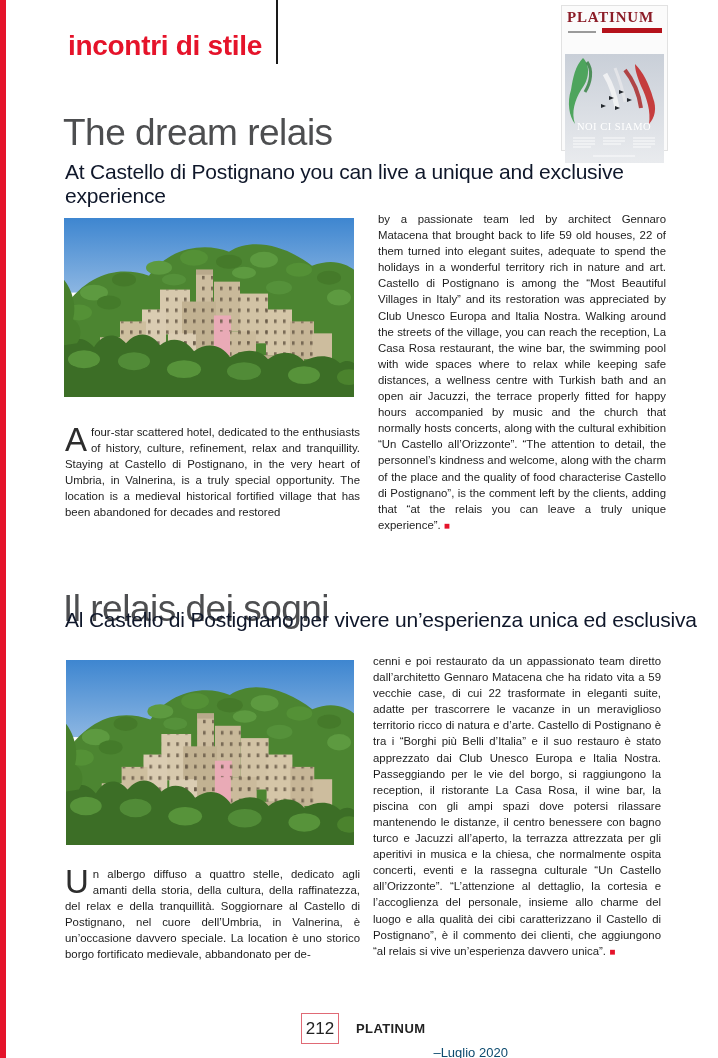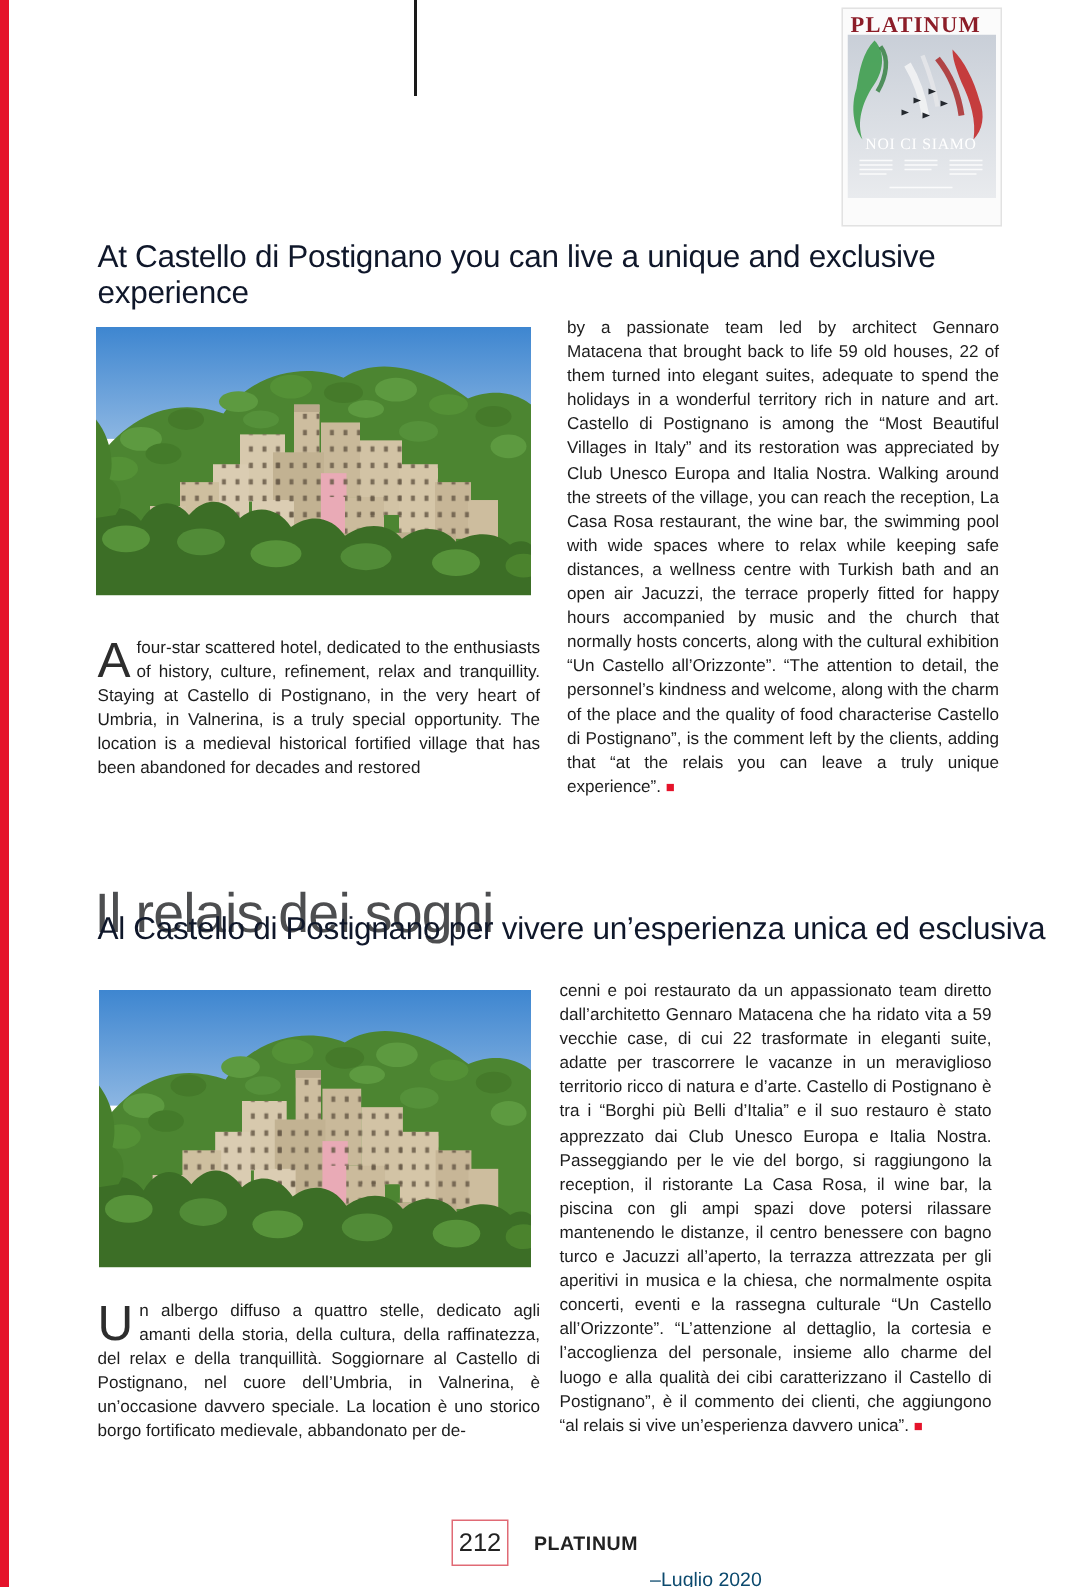--- a/index.html
+++ b/index.html
@@ -10,21 +10,21 @@
         color:#e5132a;letter-spacing:-0.3px;}
   .header-rule{position:absolute;left:276px;top:0;width:2px;height:64px;background:#1a1a1a;}
 
   
   .cover{position:absolute;left:561px;top:5px;width:107px;height:146px;background:#fbfbfb;
         border:1px solid #e2e2e2;box-sizing:border-box;}
   .cover-masthead{position:absolute;left:5px;top:3px;font-family:"Liberation Serif",serif;
         font-size:15px;font-weight:bold;color:#8c1d28;letter-spacing:0.8px;}
   .cover-tagline-bar{position:absolute;left:6px;top:25px;width:28px;height:2px;background:#9a9a9a;}
   .cover-red-bar{position:absolute;left:40px;top:22px;width:60px;height:5px;background:#b5121b;}
-  .cover-photo{position:absolute;left:3px;top:17px;width:99px;height:109px;}
+  .cover-photo{position:absolute;left:3px;top:48px;width:99px;height:109px;}
 
   
   .title{position:absolute;left:63px;font-size:37px;color:#4d4e50;letter-spacing:-0.5px;}
   .subtitle{position:absolute;left:65px;font-size:21px;color:#0f172a;letter-spacing:-0.2px;}
 
   .photo{position:absolute;left:64px;width:290px;height:179px;}
   .photo svg{display:block;width:100%;height:100%;}
 
   .body-col{position:absolute;font-size:11.4px;line-height:16.1px;text-align:justify;
         color:#1c1c1c;}
@@ -109,20 +109,21 @@
           <ellipse cx="285" cy="160" rx="12" ry="8" fill="#4e872f"></ellipse>
       </g>
       <path d="M0,128 L0,62 C8,72 13,88 9,102 C17,106 19,118 13,126 Z" fill="#477f2c"></path>
     </symbol>
   </defs>
 </svg>
 
 <div id="page">
   <div class="left-rule"></div>
 
+  <div class="section-label">incontri di stile</div>
   <div class="header-rule"></div>
 
   <div class="cover">
     <div class="cover-masthead">PLATINUM</div>
     <div class="cover-tagline-bar"></div>
     <div class="cover-red-bar"></div>
     <div class="cover-photo">
       <svg viewBox="0 0 99 109" width="99" height="109" preserveAspectRatio="none">
         <defs>
           <linearGradient id="cskyg" x1="0" y1="0" x2="0" y2="1">
@@ -148,20 +149,21 @@
         <g stroke="#ffffff" stroke-width="1" opacity="0.85">
           <path d="M8,84 H30 M8,87 H30 M8,90 H30 M8,93 H26"></path>
           <path d="M38,84 H60 M38,87 H60 M38,90 H56"></path>
           <path d="M68,84 H90 M68,87 H90 M68,90 H90 M68,93 H86"></path>
           <path d="M28,102 H70"></path>
         </g>
       </svg>
     </div>
   </div>
 
+  <div class="title" style="top:112px;">The dream relais</div>
   <div class="subtitle" style="top:160px;">At Castello di Postignano you can live a unique and exclusive experience</div>
 
   <div class="photo" style="top:218px;">
     <svg viewBox="0 0 290 180" preserveAspectRatio="none">
         <use href="#village-scene"></use>
       </svg>
   </div>
 
   <div class="body-col" style="left:65px;top:424px;width:295px;">
     <span class="dropcap">A</span><span>four-star scattered hotel, dedicated to the enthusiasts of history, culture, refinement, relax and tranquillity. Staying at Castello di Postignano, in the very heart of Umbria, in Valnerina, is a truly special opportunity. The location is a medieval historical fortified village that has been abandoned for decades and restored</span>

